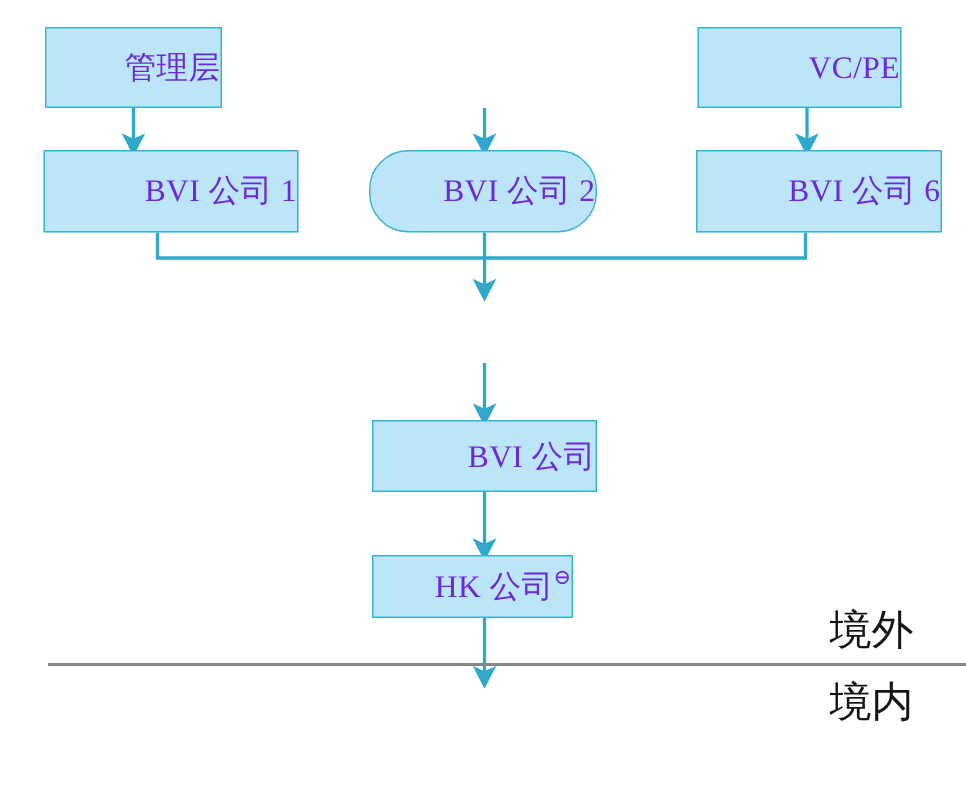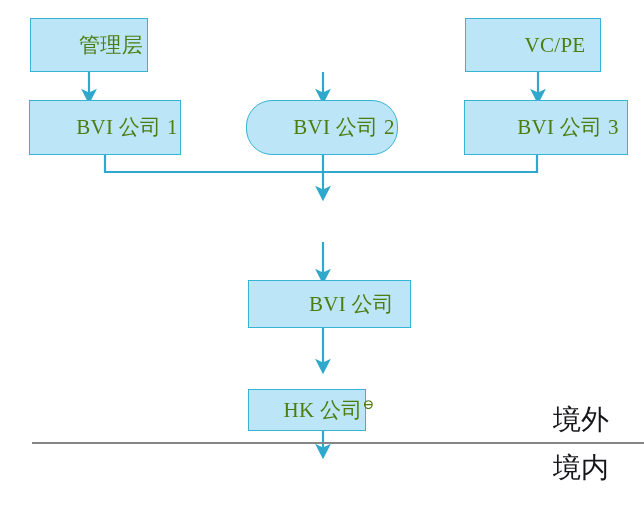--- a/index.html
+++ b/index.html
@@ -26,22 +26,22 @@
     height: 523px;
     pointer-events: none;
   }
   .node {
     position: absolute;
     box-sizing: border-box;
     background: #bce6f7;
     border: 1.6px solid #37b3d4;
     display: flex;
     align-items: center;
-    justify-content: center;
-    color: #4d7c0f;
+    justify-content: flex-end;
+    color: #6d28d9;
     font-size: 21px;
     line-height: 1;
     letter-spacing: 0.3px;
     white-space: nowrap;
     z-index: 2;
     padding-left: 44px;
   }
   .node .txt {
     display: inline-block;
   }
@@ -99,38 +99,38 @@
 
   <div class="node" style="left:30px; top:18px; width:118px; height:54px;">
     <span class="txt">管理层</span>
   </div>
 
 
   <div class="node" style="left:465px; top:18px; width:136px; height:54px;">
     <span class="txt">VC/PE</span>
   </div>
 
-  <div class="node" style="left:29px; top:100px; width:152px; height:55px;">
+  <div class="node" style="left:29px; top:100px; width:170px; height:55px;">
     <span class="txt">BVI 公司 1</span>
   </div>
 
   <div class="node" style="left:246px; top:100px; width:152px; height:55px;border-radius:26px;">
     <span class="txt">BVI 公司 2</span>
   </div>
 
   <div class="node" style="left:464px; top:100px; width:164px; height:55px;">
-    <span class="txt">BVI 公司 3</span>
+    <span class="txt">BVI 公司 6</span>
   </div>
 
 
-  <div class="node" style="left:248px; top:280px; width:163px; height:48px;">
+  <div class="node" style="left:248px; top:280px; width:150px; height:48px;">
     <span class="txt">BVI 公司</span>
   </div>
 
-  <div class="node" style="left:248px; top:389px; width:118px; height:42px;">
+  <div class="node" style="left:248px; top:370px; width:134px; height:42px;">
     <span class="txt">HK 公司</span>
       <span class="sup">⊖</span>
   </div>
 
 
   <div class="edge-label" style="left:553px; top:401px;">境外</div>
 
   <div class="edge-label" style="left:553px; top:449px;">境内</div>
 
 </div>

